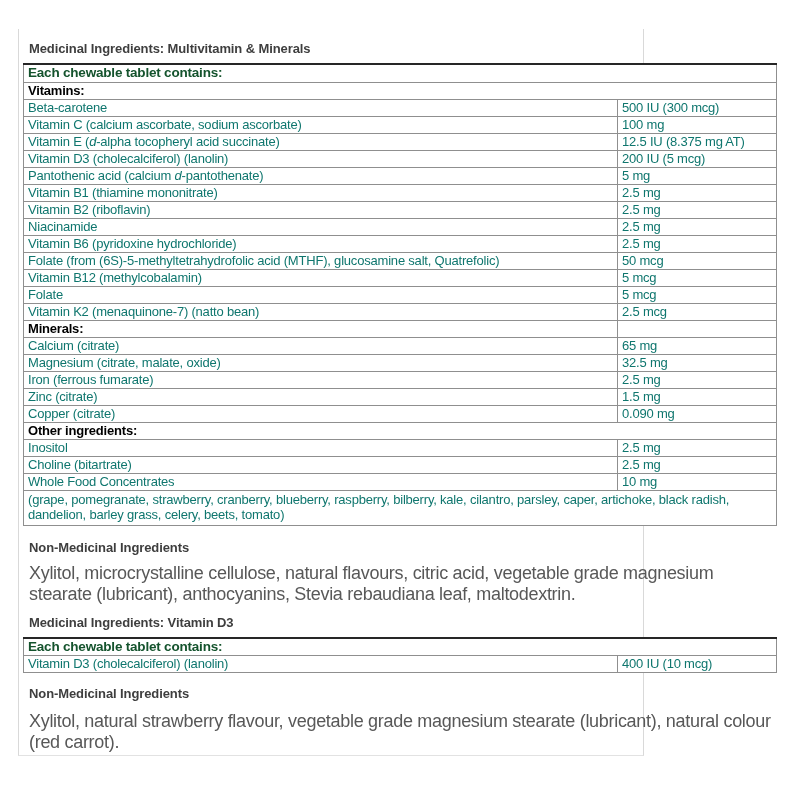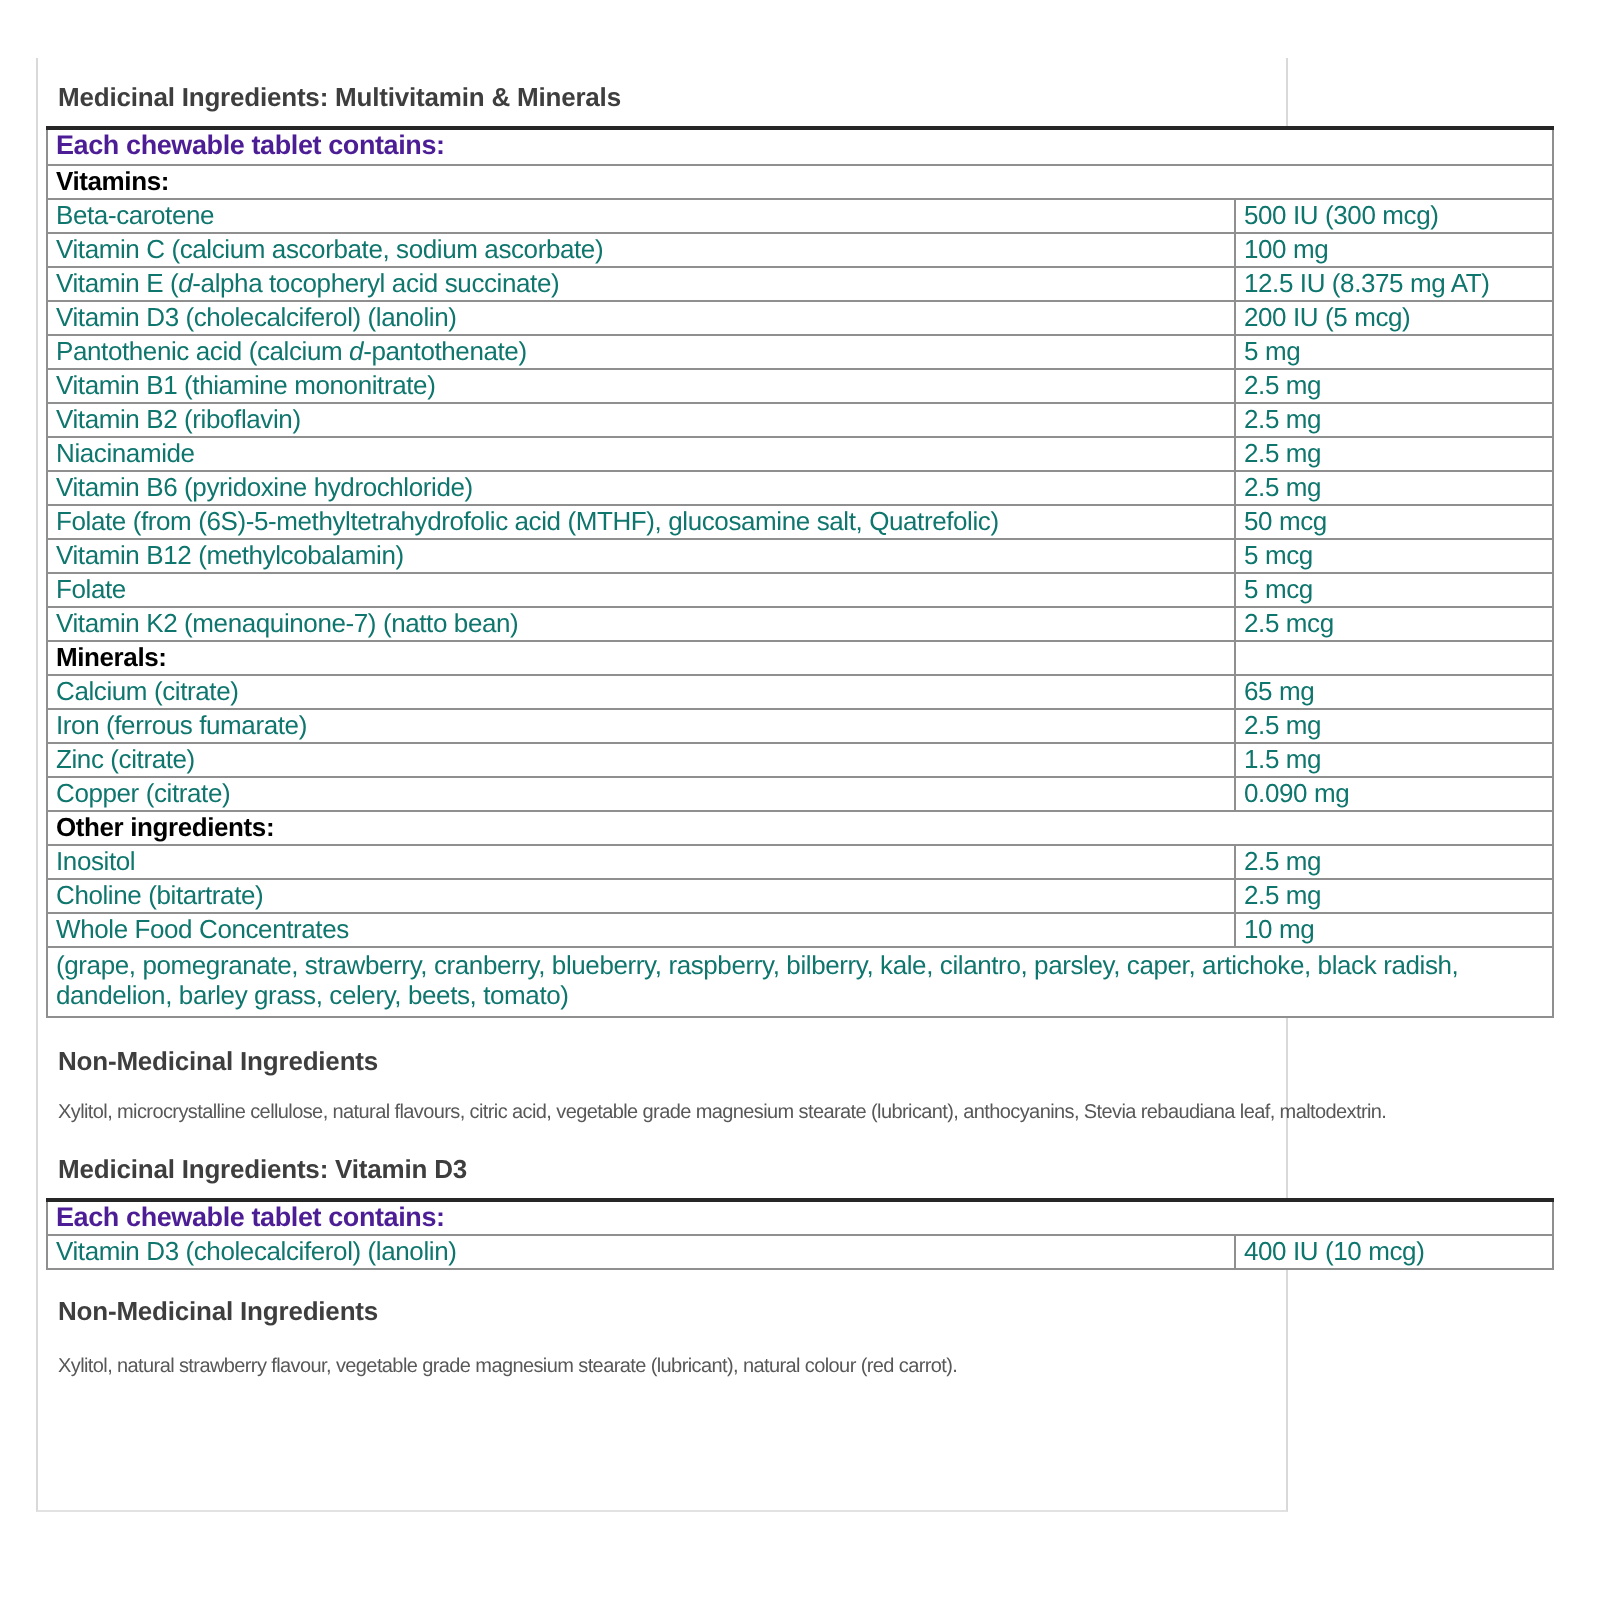--- a/index.html
+++ b/index.html
@@ -23,41 +23,41 @@
   .hd {
     font-size:13px; font-weight:700; color:#3e3e3e;
     line-height:15px; margin:0; padding-left:7px;
     letter-spacing:-0.1px;
   }
   .hd1 { padding-top:12px; }
   .hd-nonmed1 { margin-top:14px; }
   .hd-d3 { margin-top:10px; }
   .hd-nonmed2 { margin-top:13px; }
   .para {
-    font-size:10px; color:#585858; line-height:21px;
+    font-size:18px; color:#585858; line-height:21px;
     letter-spacing:-0.3px;
     margin:8px 0 0 7px; width:742px;
   }
   .para2 { margin-top:10px; }
   table.facts {
     border-collapse:collapse; table-layout:fixed;
     width:753px; margin:7px 0 0 1px;
     border:1px solid #8f8f8f;
     border-top:2px solid #262626;
     background:#ffffff;
   }
   table.facts td {
     border:1px solid #8f8f8f;
     font-size:13px; letter-spacing:-0.2px; color:#0f766e;
     padding:0 4px; height:17px; line-height:16px;
     white-space:nowrap; overflow:hidden;
     vertical-align:middle;
   }
   table.facts tr.trow td {
-    font-weight:700; font-size:13.5px; height:18px; color:#4c1d95;margin-top:32px;
+    font-weight:700; font-size:13.5px; height:18px; color:#14532d;margin-top:32px;
   }
   table.facts tr.sec td { font-weight:700; color:#000; }
   table.facts td.val { text-align:left; }
   table.facts tr.note td {
     white-space:normal; height:auto;
     line-height:15.5px; padding:1px 4px 2px;
   }
   .t2 { margin-top:6px; }
 </style>
 </head>
@@ -134,20 +134,24 @@
         </tr>
         <tr class="sec">
           <td>Minerals:</td>
           <td class="val"></td>
         </tr>
         <tr>
           <td>Calcium (citrate)</td>
           <td class="val">65 mg</td>
         </tr>
         <tr>
+          <td>Magnesium (citrate, malate, oxide)</td>
+          <td class="val">32.5 mg</td>
+        </tr>
+        <tr>
           <td>Iron (ferrous fumarate)</td>
           <td class="val">2.5 mg</td>
         </tr>
         <tr>
           <td>Zinc (citrate)</td>
           <td class="val">1.5 mg</td>
         </tr>
         <tr>
           <td>Copper (citrate)</td>
           <td class="val">0.090 mg</td>

